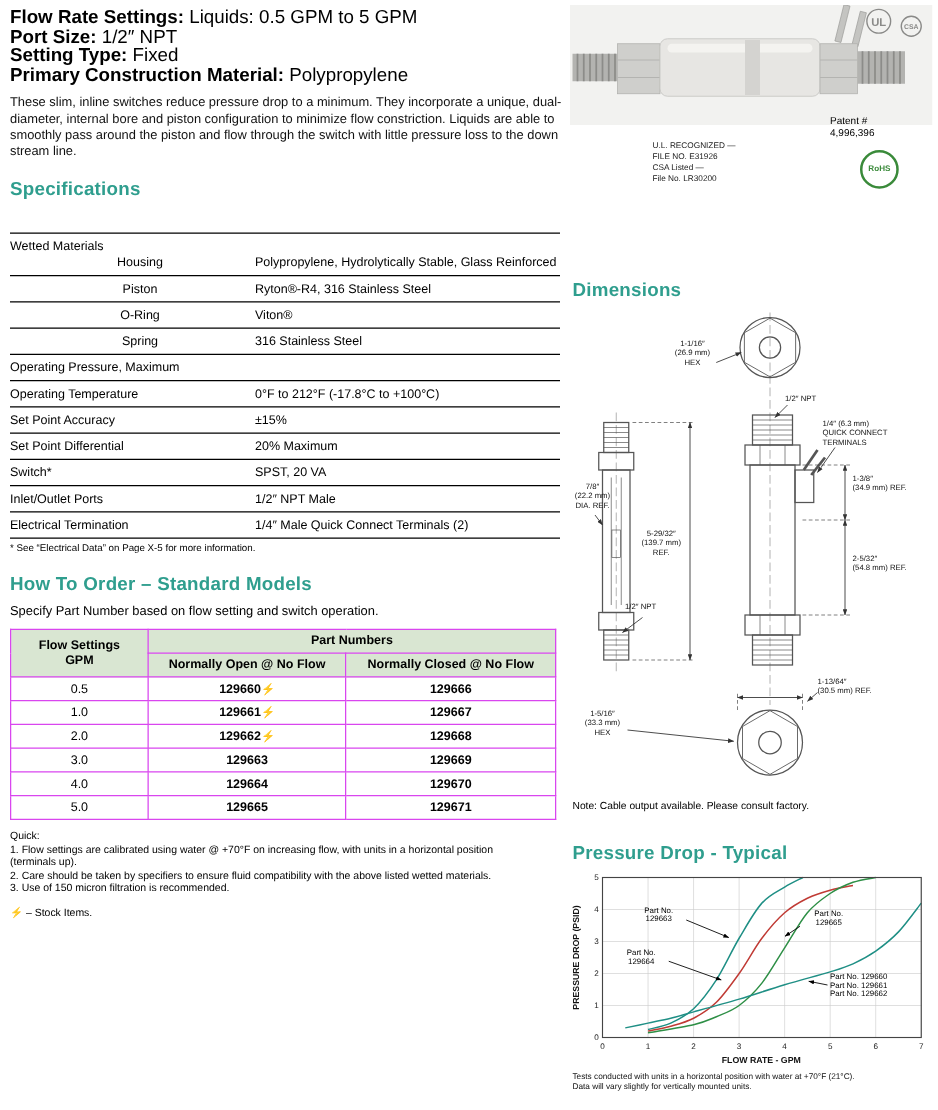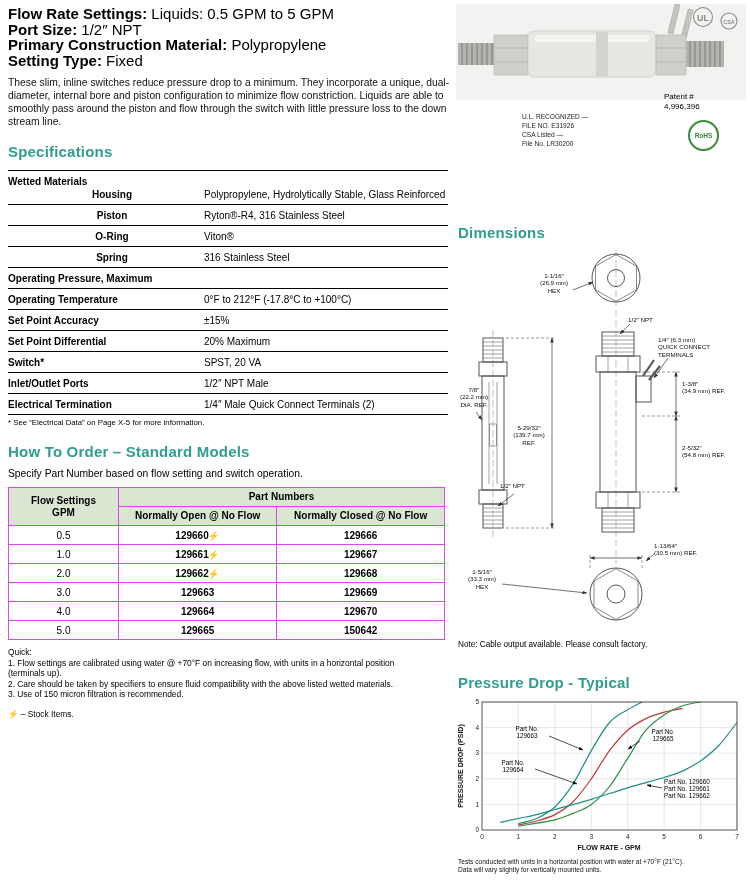--- a/index.html
+++ b/index.html
@@ -8,26 +8,26 @@
   .page { position:relative; width:750px; height:888px; background:#fff; overflow:hidden; }
 
   .col-left { position:absolute; left:8px; top:6px; width:442px; }
   .col-right { position:absolute; left:456px; top:0; width:292px; height:888px; }
 
   .hfield { font-size:15px; line-height:15.5px; }
   .hfield .lbl { font-weight:bold; }
   .hdesc { font-size:10.3px; line-height:13px; margin-top:8px; color:#111; }
 
   h2.accent { color:#2f9e8e; font-size:15px; font-weight:600; letter-spacing:.2px; }
-  .spec-title { margin-top:15px; margin-bottom:10px; }
+  .spec-title { margin-top:15px; margin-bottom:26px; }
 
   .spec-table { border-bottom:1px solid #000; width:440px; }
   .srow { display:flex; border-top:1px solid #000; padding:3.5px 0; }
   .srow.first { border-top:1.6px solid #000; }
-  .slabel { width:196px; font-size:10px; font-weight:bold; line-height:13px; }
+  .slabel { width:196px; font-size:10px; font-weight:normal; line-height:13px; }
   .slabel .sub { padding-left:12px;text-align:center; }
   .slabel.subonly { padding-left:12px;text-align:center; }
   .sval { flex:1; font-size:10px; line-height:13px; white-space:pre-line; }
   .sval.offset { padding-top:13px; }
   .spec-foot { font-size:7.8px; margin-top:3px; }
 
   .order-title { margin-top:16px; margin-bottom:8px; }
   .order-intro { font-size:10.3px; margin-bottom:8px; }
   table.order { border-collapse:collapse; width:437px; }
   table.order th, table.order td { border:1px solid #d946ef; text-align:center; }
@@ -63,22 +63,22 @@
 </head>
 <body>
 
 <div class="page">
 
   <div class="col-left">
 
     <div>
       <div class="hfield"><span class="lbl">Flow Rate Settings:</span> <span>Liquids: 0.5 GPM to 5 GPM</span></div>
       <div class="hfield"><span class="lbl">Port Size:</span> <span>1/2″ NPT</span></div>
+      <div class="hfield"><span class="lbl">Setting Type:</span> <span>Fixed</span></div>
       <div class="hfield"><span class="lbl">Primary Construction Material:</span> <span>Polypropylene</span></div>
-      <div class="hfield"><span class="lbl">Setting Type:</span> <span>Fixed</span></div>
       <div class="hdesc">These slim, inline switches reduce pressure drop to a minimum. They incorporate a unique, dual-diameter, internal bore and piston configuration to minimize flow constriction. Liquids are able to smoothly pass around the piston and flow through the switch with little pressure loss to the down stream line.</div>
     </div>
 
     <h2 class="accent spec-title">Specifications</h2>
 
     <div class="spec-table">
       <div class="srow first">
         <div class="slabel">
           <div>Wetted Materials</div>
           <div class="sub">Housing</div>
@@ -166,21 +166,21 @@
             <td class="pn">129669</td>
           </tr>
         <tr>
             <td>4.0</td>
             <td class="pn"><span>129664</span><span class="flag"></span></td>
             <td class="pn">129670</td>
           </tr>
         <tr>
             <td>5.0</td>
             <td class="pn"><span>129665</span><span class="flag"></span></td>
-            <td class="pn">150642</td>
+            <td class="pn">129671</td>
           </tr>
       </tbody>
     </table>
 
     <div class="notes">
       <div>Quick:</div>
       <div class="note-line">1. Flow settings are calibrated using water @ +70°F on increasing flow, with units in a horizontal position
 (terminals up).</div>
       <div class="note-line">2. Care should be taken by specifiers to ensure fluid compatibility with the above listed wetted materials.</div>
       <div class="note-line">3. Use of 150 micron filtration is recommended.</div>

